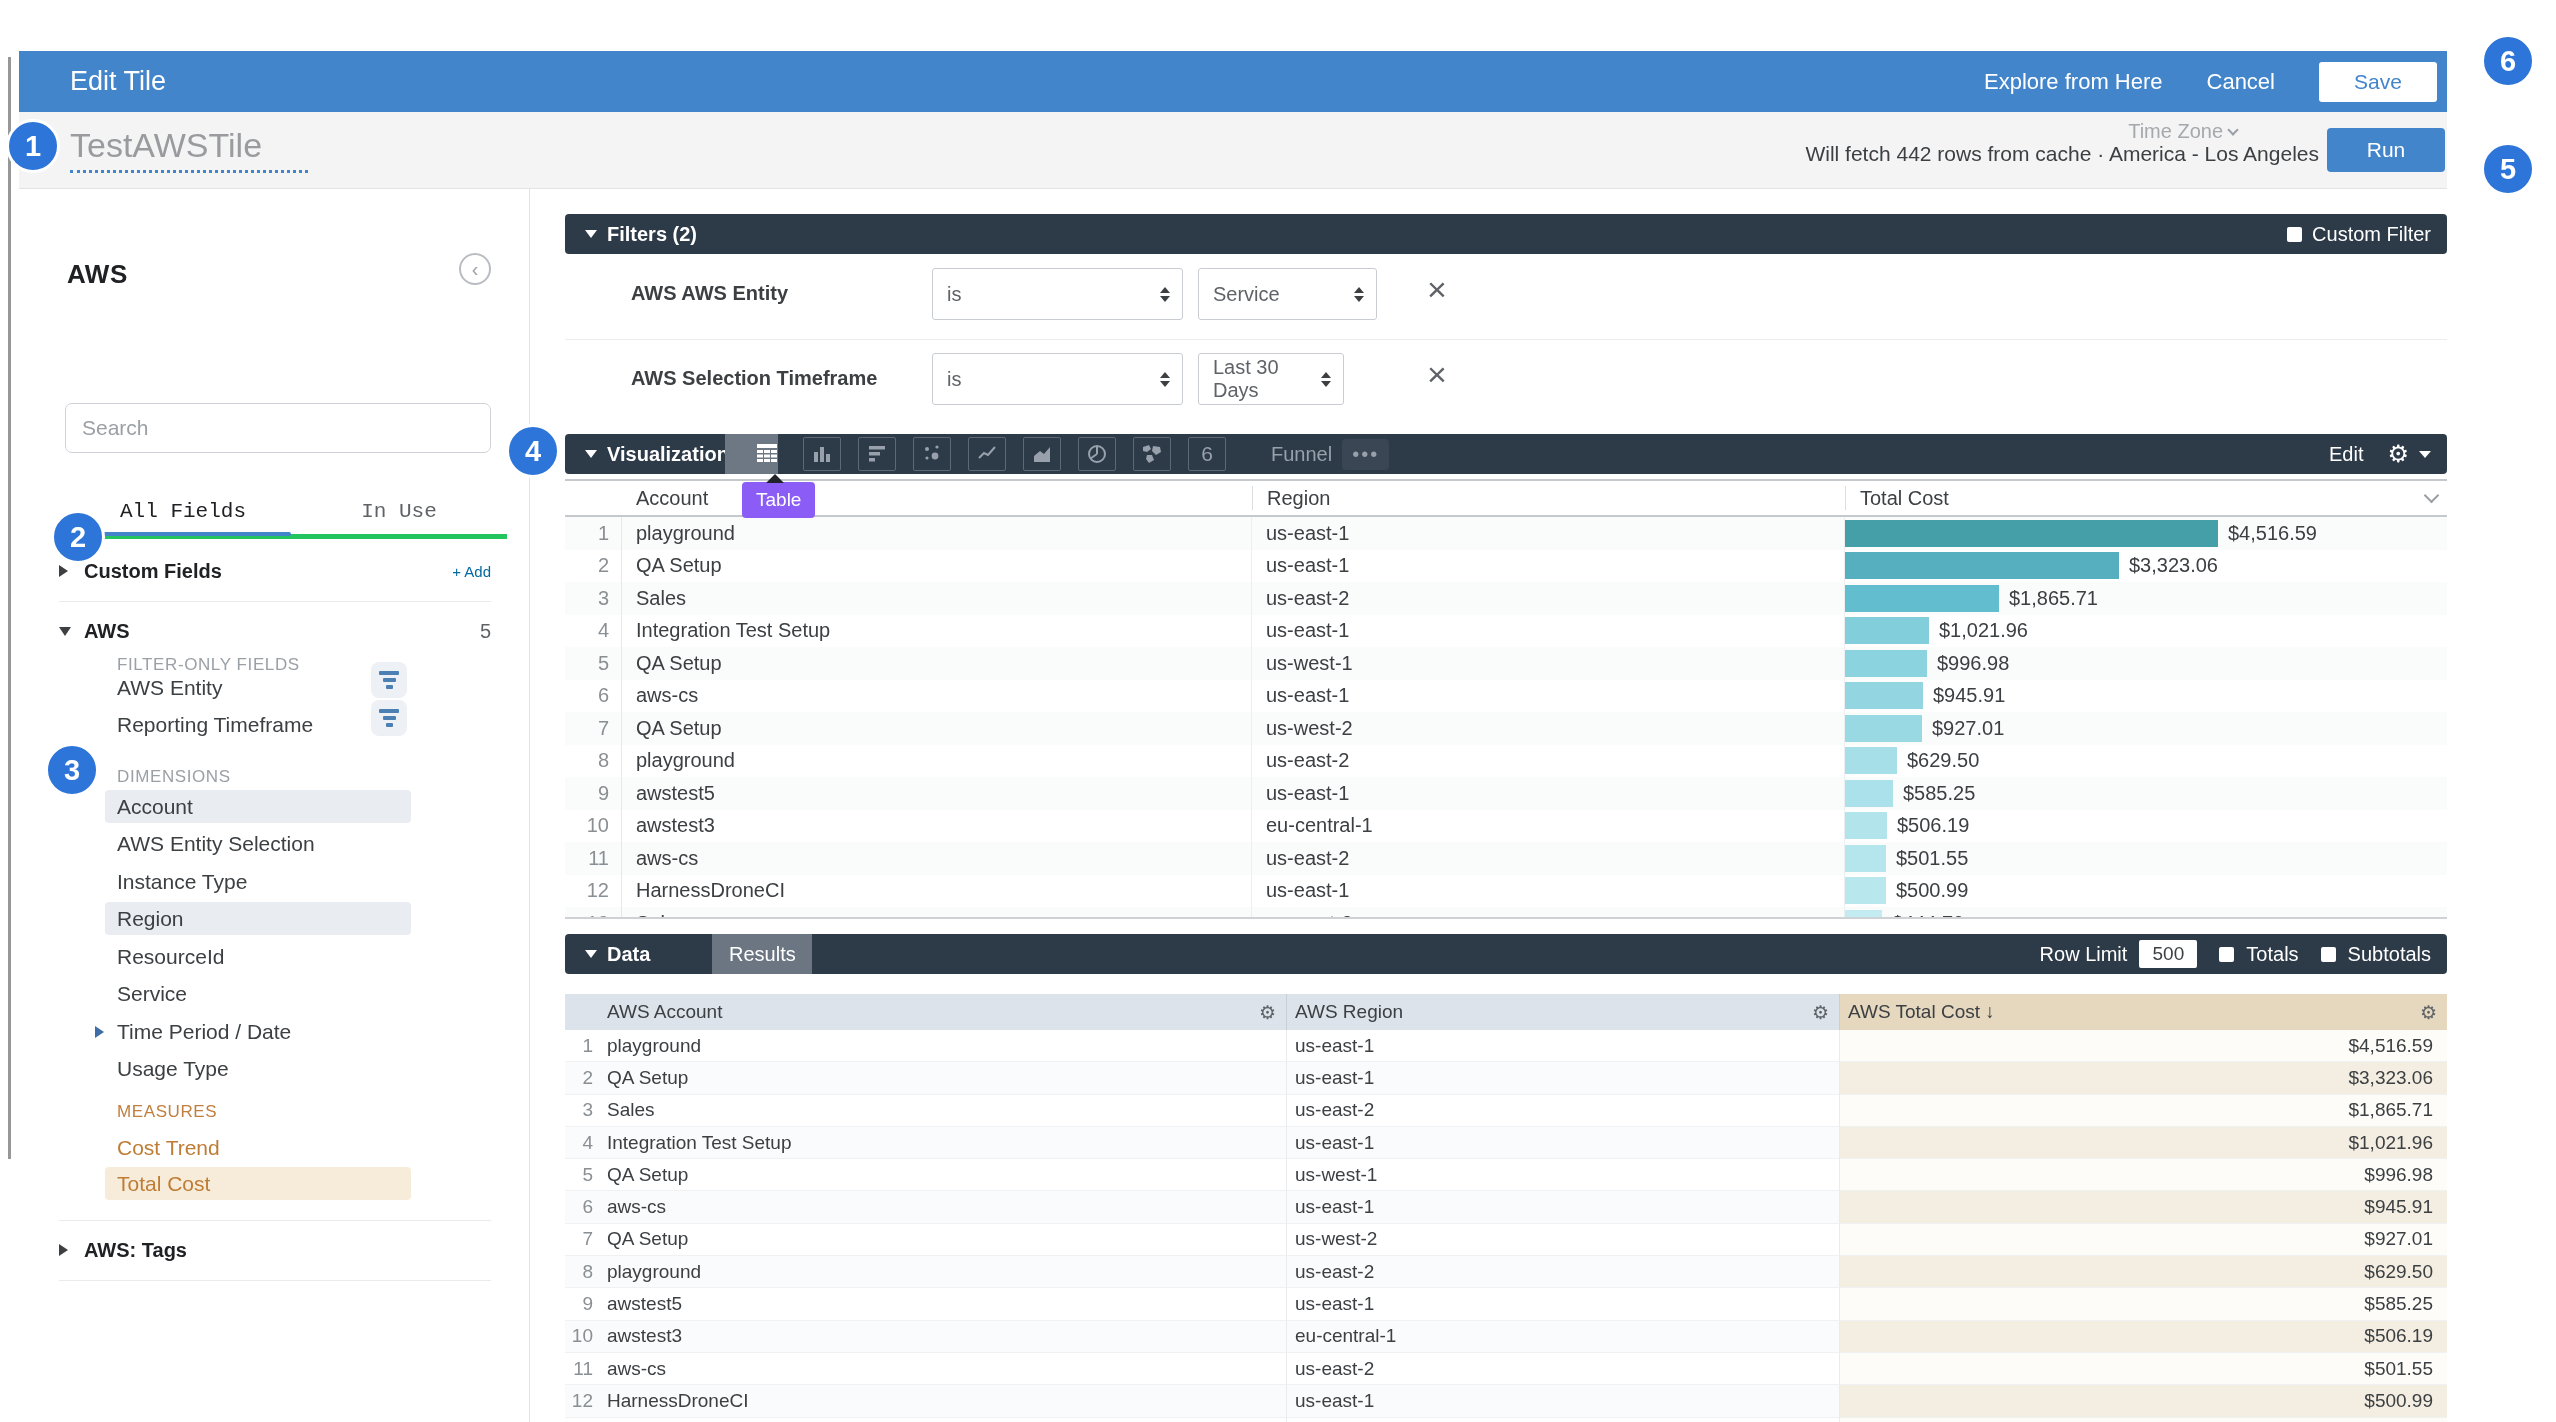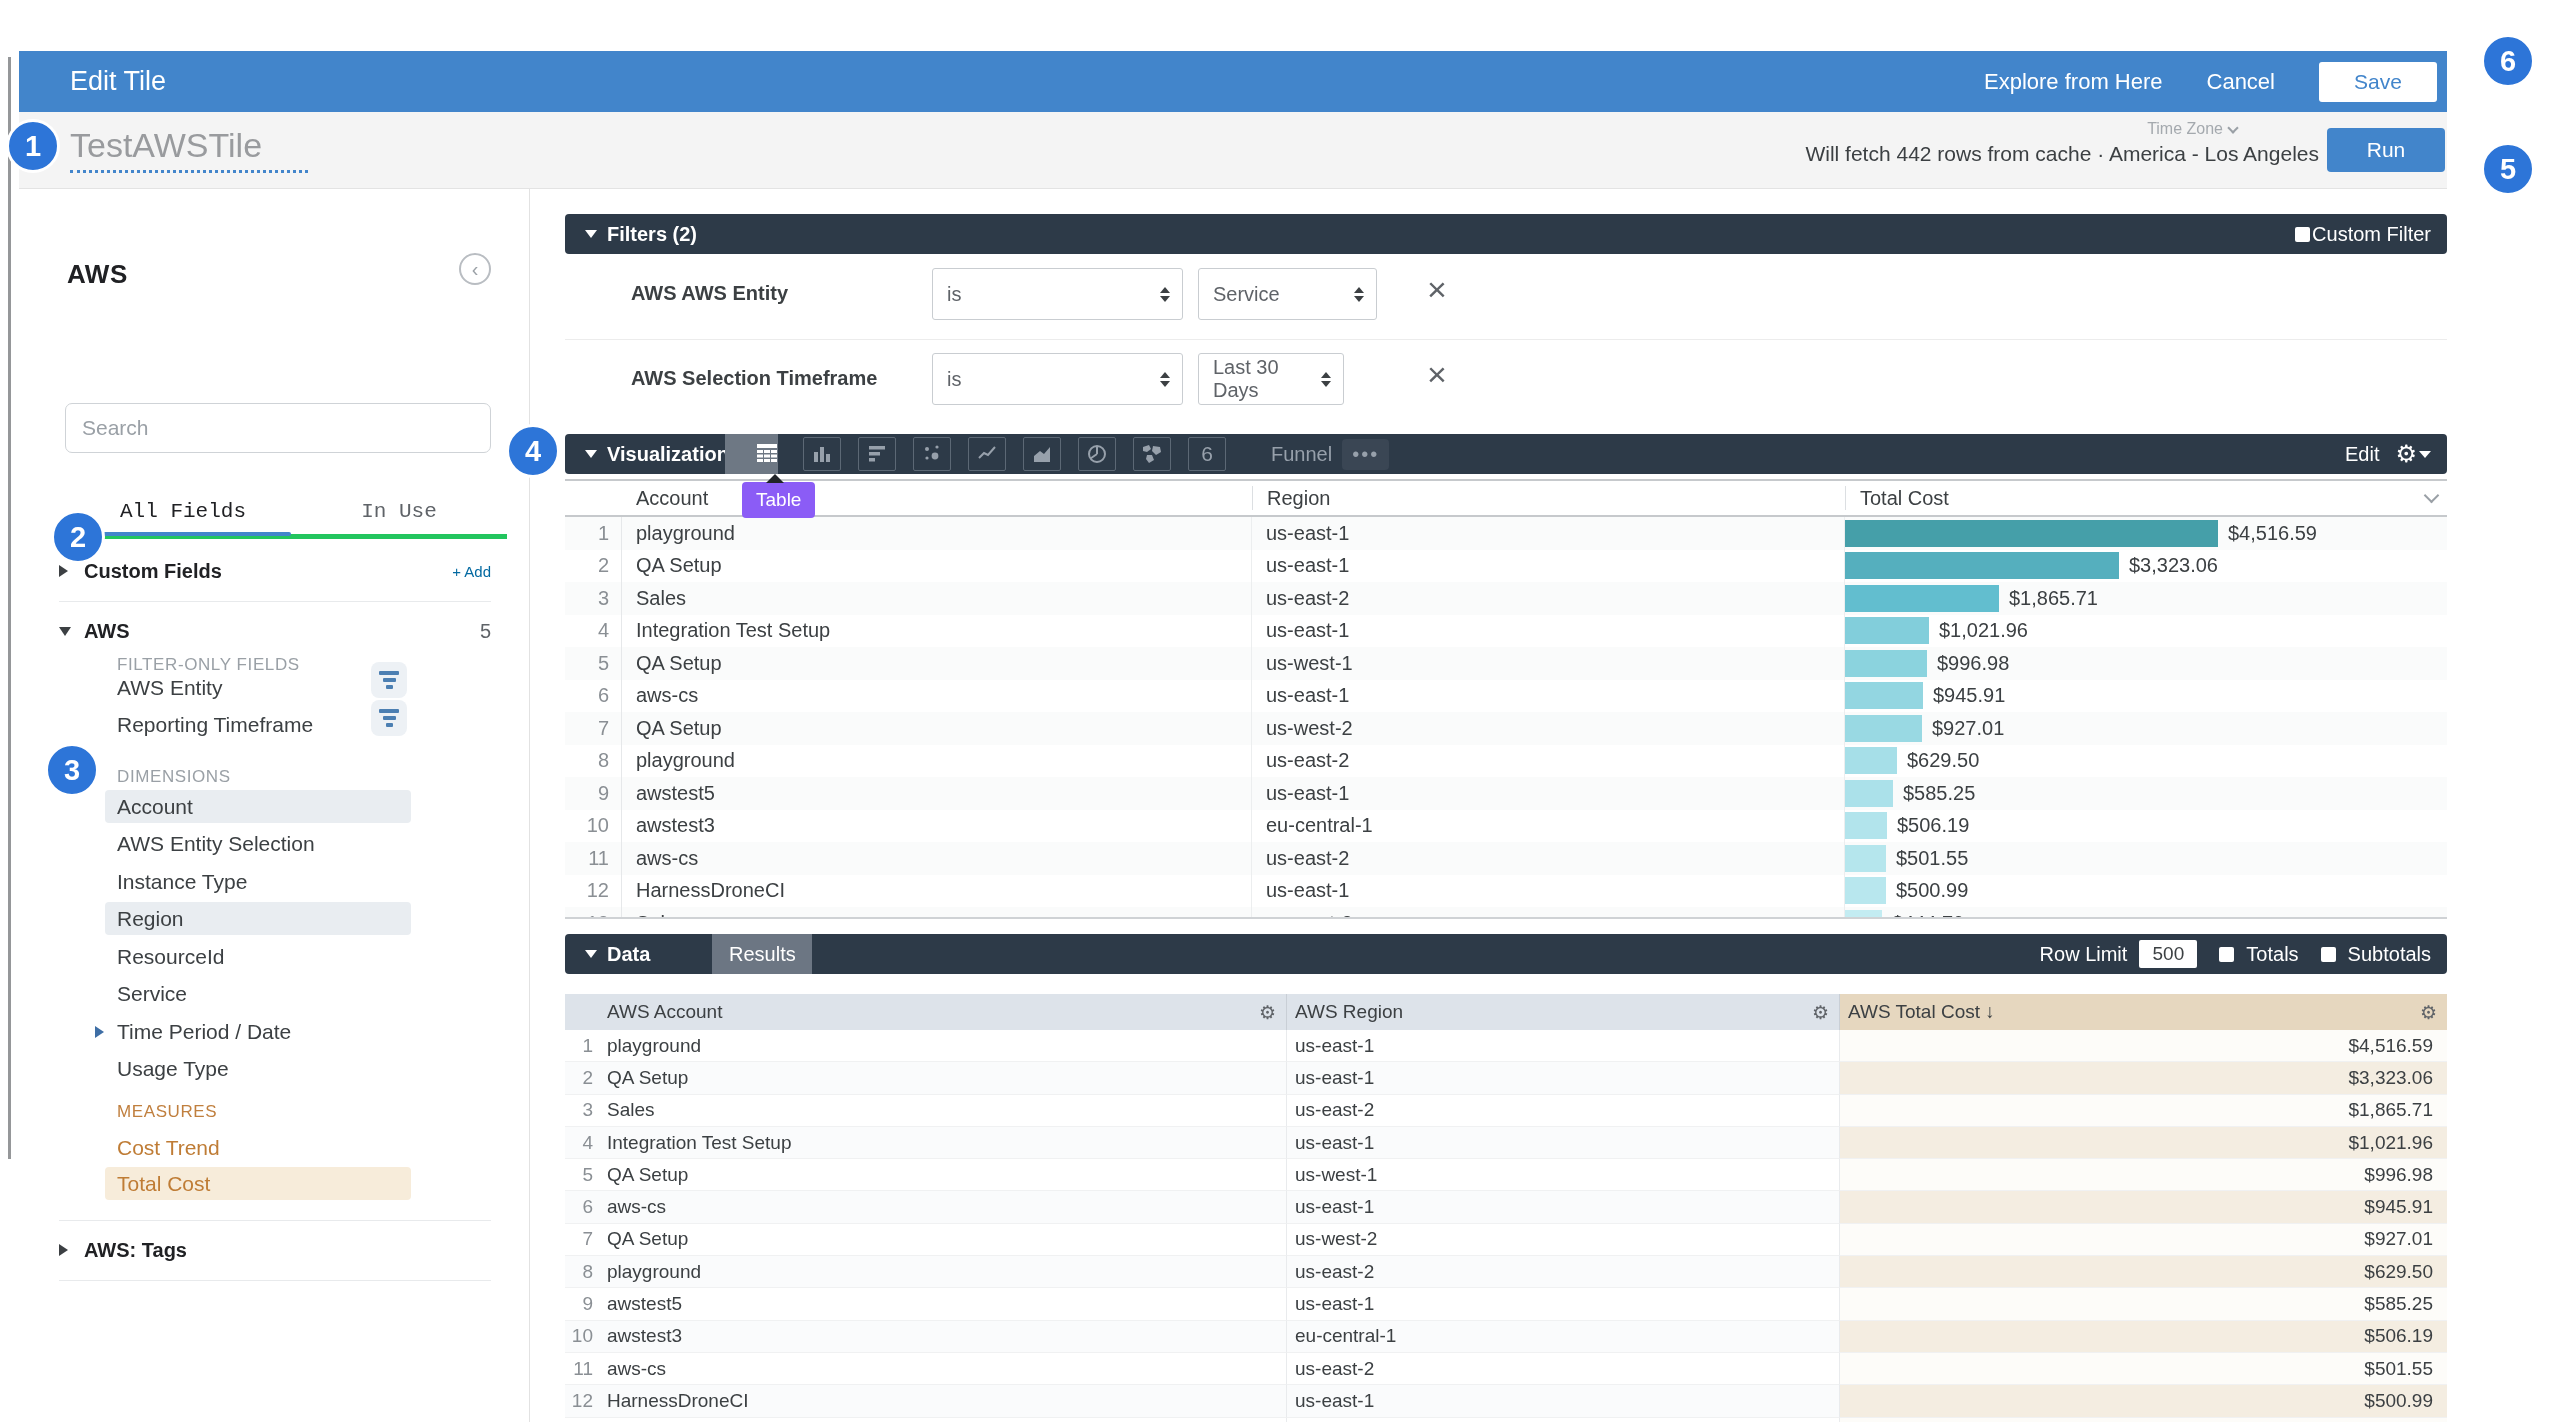--- a/index.html
+++ b/index.html
@@ -12,21 +12,21 @@
   .topbar { position:absolute; left:0; top:0; width:2428px; height:61px; background:#4285cb; display:flex; align-items:center; justify-content:space-between; padding:0 10px 0 51px; }
   .topbar .t { color:#fff; font-size:27px; }
   .topbar-right { display:flex; align-items:center; gap:44px; }
   .tb-link { color:#fff; font-size:22px; cursor:pointer; }
   .save-btn { background:#fff; color:#4285cb; font-size:21px; width:118px; height:40px; border:none; border-radius:3px; display:flex; align-items:center; justify-content:center; cursor:pointer; }
 
   
   .titlebar { position:absolute; left:0; top:61px; width:2428px; height:77px; background:#f4f4f4; border-bottom:1px solid #e3e3e3; }
   .tile-title { position:absolute; left:51px; top:14px; font-size:34px; color:#999b9e; }
   .tile-title-underline { position:absolute; left:51px; top:58px; width:238px; border-bottom:3px dotted #4285cb; }
-  .tz { position:absolute; right:210px; top:8px; font-size:16px; color:#a4a9ae; display:flex; gap:6px; align-items:center; }
+  .tz { position:absolute; right:210px; top:8px; font-size:20px; color:#a4a9ae; display:flex; gap:6px; align-items:center; }
   .fetch-info { position:absolute; right:128px; top:30px; font-size:21px; color:#3c4043; white-space:nowrap; }
   .run-btn { position:absolute; right:2px; top:16px; width:118px; height:44px; background:#4285cb; color:#fff; font-size:21px; border:none; border-radius:4px; display:flex; align-items:center; justify-content:center; cursor:pointer; }
 
   
   .sidebar { position:absolute; left:0; top:138px; width:511px; height:1242px; background:#fff; border-right:1px solid #e2e2e2; }
   .sb-head { position:absolute; left:48px; top:70px; font-size:26px; font-weight:bold; color:#202124; letter-spacing:.5px; }
   .collapse-btn { position:absolute; left:440px; top:64px; width:32px; height:32px; border:2px solid #b9bdc2; border-radius:50%; color:#9aa0a6; font-size:20px; display:flex; align-items:center; justify-content:center; cursor:pointer; }
   .search-box { position:absolute; left:46px; top:214px; width:426px; height:50px; border:1px solid #cfd3d7; border-radius:7px; font-size:21px; color:#3c4043; padding:0 16px; font-family:"Liberation Sans",sans-serif; }
   .search-box::placeholder { color:#9aa0a6; }
   .tabs { position:absolute; left:56px; top:300px; width:432px; height:50px; display:flex; border-bottom:5px solid #22c55e;font-family:Liberation Mono, monospace; }
@@ -50,21 +50,21 @@
   .filter-btn i { display:block; background:#4c7fb2; border-radius:1px; height:4px; }
   .fb1{width:20px;} .fb2{width:13px;} .fb3{width:7px;}
   .tp-arrow { position:absolute; left:76px; width:0; height:0; border-left:9px solid #3e6ea5; border-top:6px solid transparent; border-bottom:6px solid transparent; }
 
   
   .main { position:absolute; left:546px; top:138px; width:1882px; height:1242px; }
   .panel-head { position:absolute; left:0; width:1882px; height:40px; background:#2d3a48; border-radius:4px; display:flex; align-items:center; color:#fff; }
   .ph-title { font-size:20px; font-weight:bold; margin-left:20px; display:flex; align-items:center; gap:10px; }
   .tri-dw { width:0; height:0; border-top:8px solid #fff; border-left:6px solid transparent; border-right:6px solid transparent; }
   .cb { width:15px; height:15px; background:#fff; border-radius:2px; display:inline-block; cursor:pointer; }
-  .ph-right { margin-left:auto; margin-right:16px; display:flex; align-items:center; gap:2px; font-size:20px; }
+  .ph-right { margin-left:auto; margin-right:16px; display:flex; align-items:center; gap:10px; font-size:20px; }
 
   
   .filter-row { position:absolute; left:0; width:1882px; height:82px; }
   .filter-row .lbl { position:absolute; left:66px; top:28px; font-size:20px; font-weight:bold; color:#3c4043; }
   .sel { position:absolute; top:14px; height:52px; background:#fff; border:1px solid #c9cdd1; border-radius:3px; display:flex; align-items:center; justify-content:space-between; padding:0 12px 0 14px; font-size:20px; color:#5f6368; cursor:pointer; }
   .updown { display:flex; flex-direction:column; gap:3px; align-items:center; }
   .updown b { width:0; height:0; border-left:5px solid transparent; border-right:5px solid transparent; display:block; }
   .updown .u { border-bottom:6px solid #3c4043; }
   .updown .d { border-top:6px solid #3c4043; }
   .xbtn { position:absolute; top:18px; font-size:34px; color:#5f6368; font-weight:300; cursor:pointer; line-height:1; }

